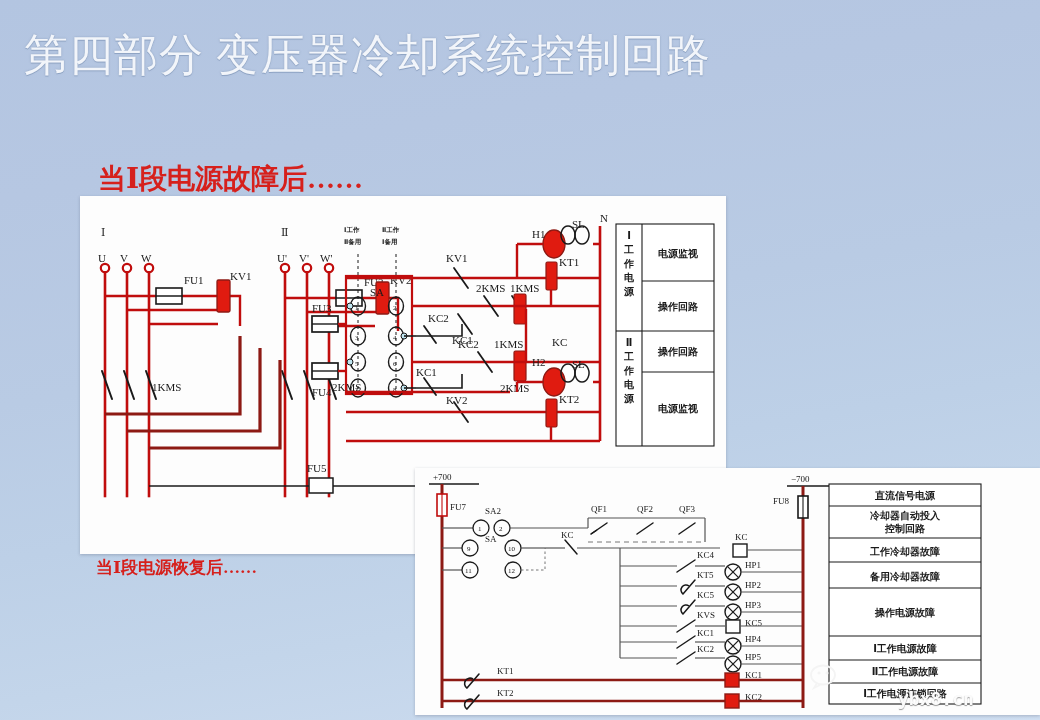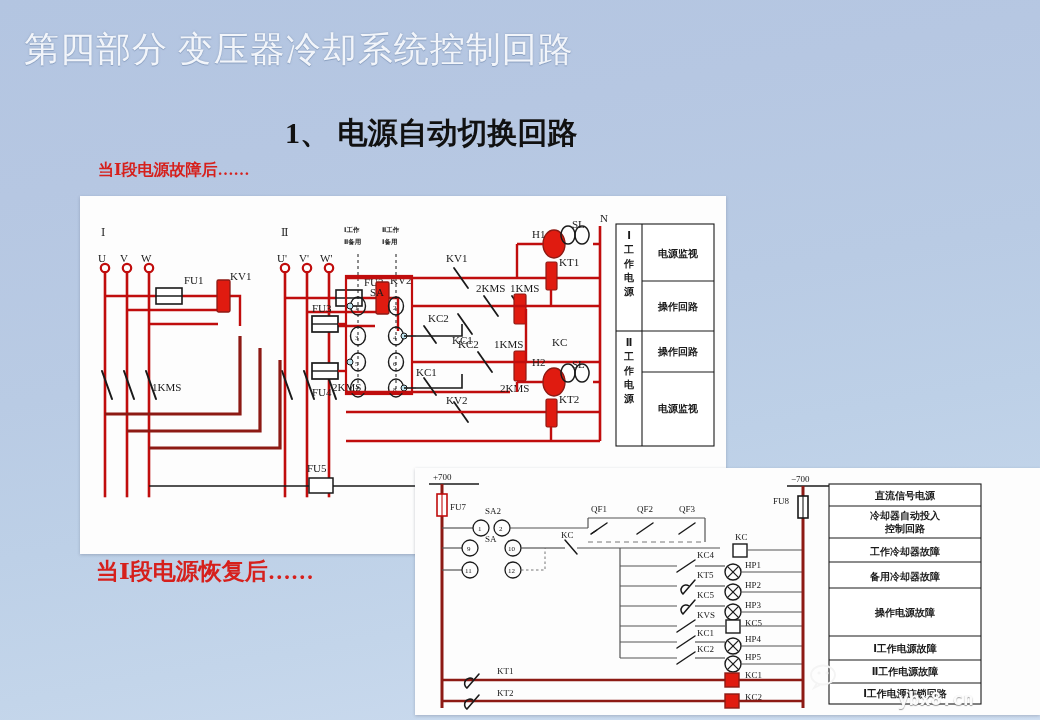--- a/index.html
+++ b/index.html
@@ -14,39 +14,39 @@
     position: relative;
     width: 1040px; height: 720px;
     background: linear-gradient(170deg, #b3c5e1 0%, #b6c7e2 22%, #b9cbe4 45%, #bdd0e7 62%, #c3d5ea 78%, #cadaee 92%, #cfdef1 100%);
     overflow: hidden;
   }
 
   
   #title-main {
     position: absolute; left: 24px; top: 26px;
     font-family: "Liberation Serif", "DejaVu Serif", serif;
-    font-size: 35px; font-weight: 400; letter-spacing: 1px;
+    font-size: 44px; font-weight: 400; letter-spacing: 1px;
     color: #f2f5fa;
     text-shadow: 0 1px 0 #8fa4c4, 0 0 2px rgba(130,150,180,.8);
     white-space: nowrap;
   }
   #title-sub {
     position: absolute; left: 285px; top: 113px;
     font-family: "Liberation Serif", "DejaVu Serif", serif;
     font-size: 30px; font-weight: bold; color: #111;
     white-space: nowrap;
   }
   .red-caption {
     position: absolute;
     font-family: "Liberation Serif", "DejaVu Serif", serif;
-    font-size: 16px; font-weight: bold; color: #d6201c;
+    font-size: 28px; font-weight: bold; color: #d6201c;
     white-space: nowrap;
   }
   #caption-fault { left: 98px; top: 160px; }
-  #caption-restore { left: 96px; top: 556px; font-size: 23px; }
+  #caption-restore { left: 96px; top: 556px; font-size: 17px; }
 
   
   #fig-upper {
     position: absolute; left: 80px; top: 196px;
     width: 646px; height: 358px;
     background: #fdfdfd;
     box-shadow: 0 1px 3px rgba(60,70,90,.28);
   }
   #fig-lower {
     position: absolute; left: 415px; top: 468px;
@@ -97,21 +97,20 @@
     position: absolute; left: 4px; top: 12px;
     width: 34px; height: 26px;
   }
 </style>
 </head>
 <body>
 
 <div id="slide">
 
   <div id="title-main">第四部分  变压器冷却系统控制回路</div>
-  <div id="title-sub">1、 电源自动切换回路</div>
   <div class="red-caption" id="caption-fault">当Ⅰ段电源故障后……</div>
   <div class="red-caption" id="caption-restore">当Ⅰ段电源恢复后……</div>
 
   <div id="fig-upper">
     <svg width="646" height="358" viewBox="0 0 646 358" xmlns="http://www.w3.org/2000/svg">
       <g class="wire-r" stroke-width="2.6" stroke-linecap="square">
 
         <path d="M25,75 L25,300"></path>
         <path d="M47,75 L47,300"></path>
         <path d="M69,75 L69,300"></path>

